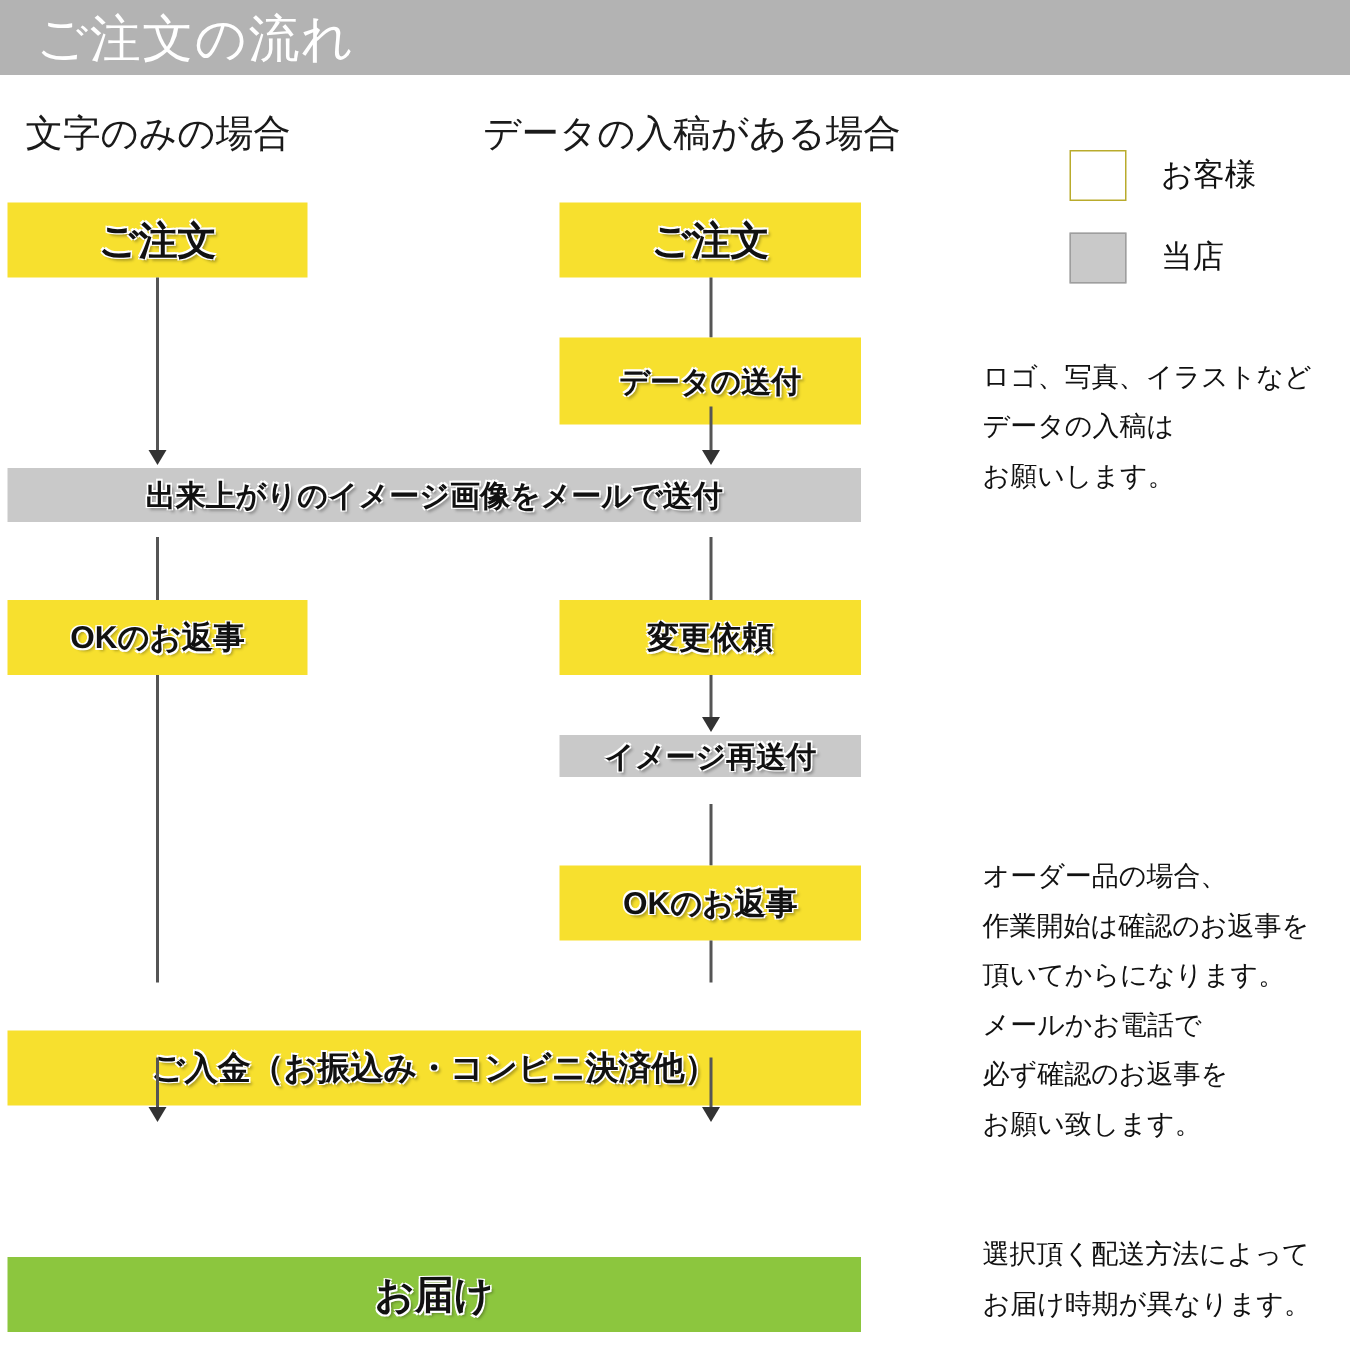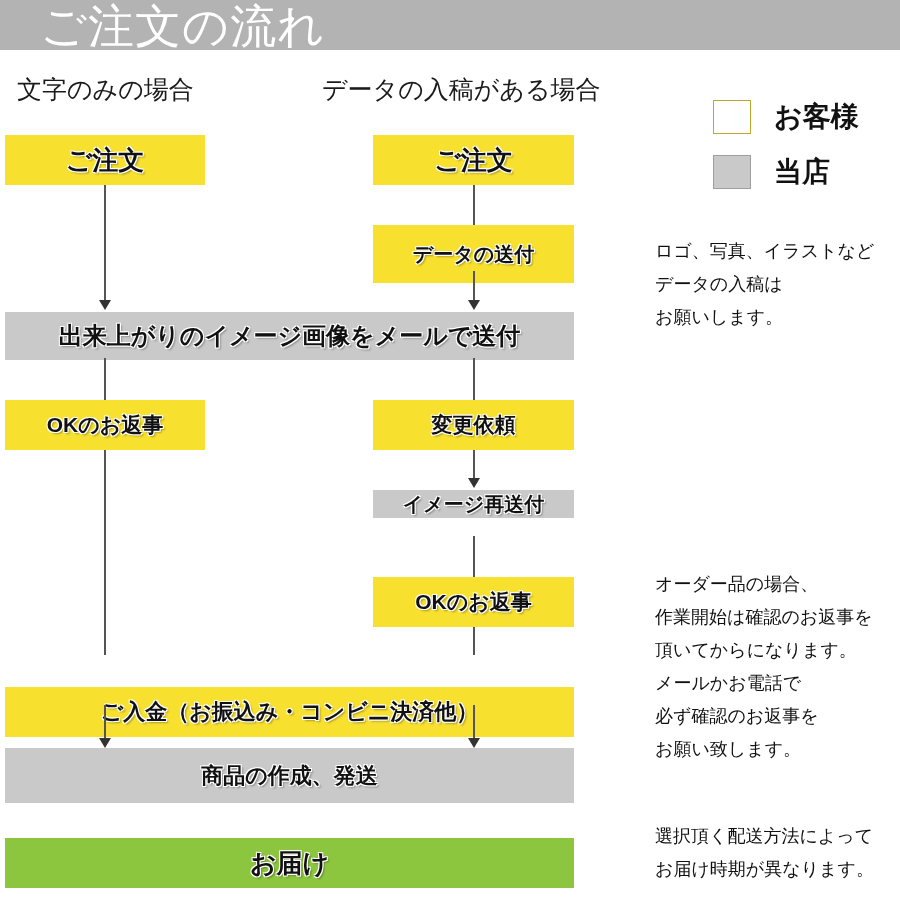--- a/index.html
+++ b/index.html
@@ -25,23 +25,23 @@
     position: absolute;
     left: 0;
     top: 0;
     width: 900px;
     height: 50px;
     background: #b3b3b3;
     box-sizing: border-box;
   }
   .header-title {
     position: absolute;
-    left: 40px;
+    left: 24px;
     top: 5px;
-    font-size: 46px;
+    font-size: 34px;
     line-height: 42px;
     color: #ffffff;
     font-weight: 400;
     letter-spacing: 1px;
     white-space: nowrap;
   }
 
   
   .col-heading {
     position: absolute;
@@ -95,23 +95,23 @@
   .legend-swatch {
     position: absolute;
     width: 38px;
     height: 34px;
     box-sizing: border-box;
     border: 1px solid #b9ab2c;
   }
   .legend-swatch.gray { border-color: #9e9e9e; }
   .legend-label {
     position: absolute;
-    font-size: 28px;
+    font-size: 21px;
     line-height: 26px;
-    font-weight: bold;
+    font-weight: normal;
     color: #111111;
     white-space: nowrap;
   }
 
   
   .note {
     position: absolute;
     font-size: 18px;
     line-height: 33px;
     color: #111111;
@@ -143,21 +143,21 @@
 
   <div class="flow-box fill-yellow" style="left:373px; top:135px; width:201px; height:50px; font-size:26px;">ご注文</div>
 
   <div class="conn" style="left:473px; top:185px; height:40px;"></div>
 
   <div class="flow-box fill-yellow" style="left:373px; top:225px; width:201px; height:58px; font-size:20px;">データの送付</div>
 
   <div class="conn" style="left:473px; top:271px; height:32px;"></div>
   <div class="arrowhead" style="left:468px; top:300px;"></div>
 
-  <div class="flow-box fill-gray" style="left:5px; top:312px; width:569px; height:48px; font-size:24px;text-align:center;">出来上がりのイメージ画像をメールで送付</div>
+  <div class="flow-box fill-gray" style="left:5px; top:312px; width:569px; height:36px; font-size:20px;text-align:center;">出来上がりのイメージ画像をメールで送付</div>
 
   <div class="conn" style="left:104px; top:358px; height:42px;"></div>
 
   <div class="conn" style="left:473px; top:358px; height:42px;"></div>
 
   <div class="flow-box fill-yellow" style="left:5px; top:400px; width:200px; height:50px; font-size:21px;">OKのお返事</div>
 
   <div class="flow-box fill-yellow" style="left:373px; top:400px; width:201px; height:50px; font-size:21px;">変更依頼</div>
 
   <div class="conn" style="left:104px; top:450px; height:205px;"></div>
@@ -173,21 +173,20 @@
 
   <div class="conn" style="left:473px; top:627px; height:28px;"></div>
 
   <div class="flow-box fill-yellow" style="left:5px; top:687px; width:569px; height:50px; font-size:22px;">ご入金（お振込み・コンビニ決済他）</div>
 
   <div class="conn" style="left:104px; top:705px; height:36px;"></div>
   <div class="arrowhead" style="left:99px; top:738px;"></div>
   <div class="conn" style="left:473px; top:705px; height:36px;"></div>
   <div class="arrowhead" style="left:468px; top:738px;"></div>
 
-  <div class="flow-box fill-gray" style="left:5px; top:748px; width:569px; height:55px; font-size:22px;">商品の作成、発送</div>
 
   <div class="flow-box fill-green" style="left:5px; top:838px; width:569px; height:50px; font-size:26px;">お届け</div>
 
   <div class="legend-swatch" style="left:713px; top:100px;"></div>
   <div class="legend-label" style="left:774px; top:104px;">お客様</div>
 
   <div class="legend-swatch gray" style="left:713px; top:155px; background:#c9c9c9;"></div>
   <div class="legend-label" style="left:774px; top:159px;">当店</div>
 
   <div class="note" style="left:655px; top:235px;">

